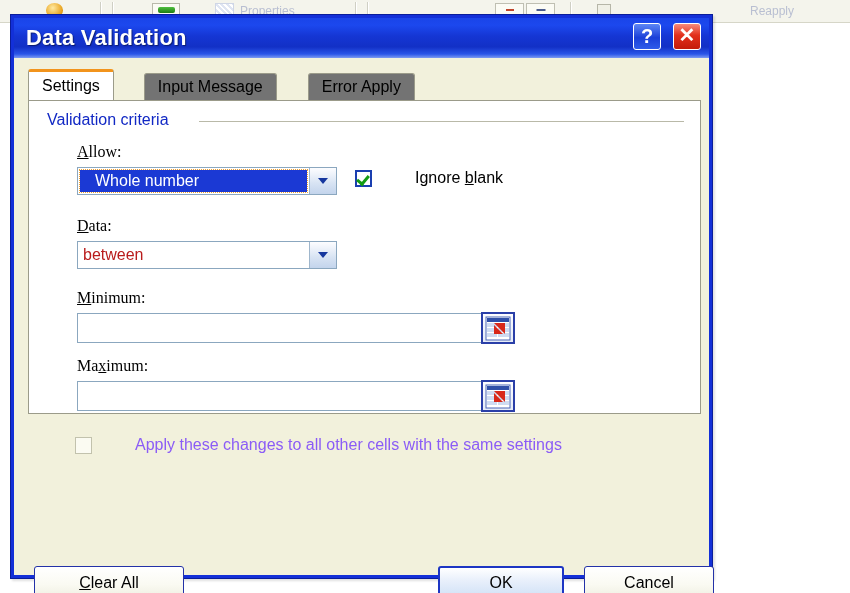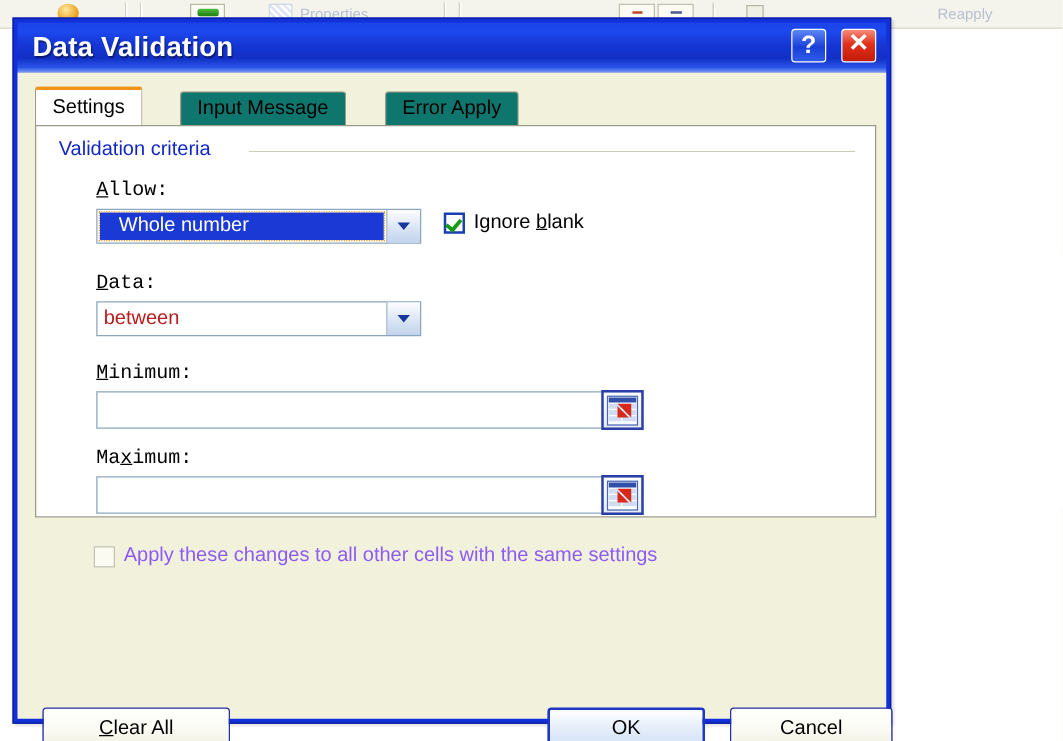--- a/index.html
+++ b/index.html
@@ -134,21 +134,21 @@
   }
   .tab {
     position: relative;
     height: 27px;
     padding: 0 13px;
     margin-right: 3px;
     box-sizing: border-box;
     display: flex; align-items: center;
     font-size: 16px;
     color: #000000;
-    background: #0f766e;
+    background: #737373;
     border: 1px solid #9b9b8a;
     border-bottom: none;
     border-radius: 3px 3px 0 0;
     cursor: default;
     font-family: "Liberation Sans", sans-serif;
   }
   .tab.active {
     height: 31px;
     background: #ffffff;
     border: 1px solid #9b9b8a;
@@ -178,21 +178,21 @@
   }
   #group-rule {
     position: absolute; left: 170px; top: 20px; right: 16px;
     height: 2px;
     background: linear-gradient(to bottom, #b9b9a8 0 1px, #ffffff 1px 2px);
   }
 
   .field-label {
     position: absolute;
     font-size: 16px; color: #000000;
-    font-family: Liberation Mono, monospace;
+    font-family: Liberation Serif, serif;
   }
   .field-label u { text-decoration: underline; }
 
   
   .combo {
     position: absolute;
     height: 28px;
     box-sizing: border-box;
     border: 1px solid #8ba7bf;
     background: #ffffff;
@@ -253,20 +253,21 @@
   }
   .picker svg { display: block; margin: 2px auto 0; }
 
   
   .cbrow {
     position: absolute;
     display: flex; align-items: center;
     font-size: 16px;
     cursor: default;
     font-family: "Liberation Sans", sans-serif;
+    gap: 36px;
   }
   .cbbox {
     width: 17px; height: 17px;
     box-sizing: border-box;
     border: 2px solid #1a3fb0;
     background: #ffffff;
     margin-right: 7px;
     position: relative;
     flex: 0 0 auto;
   }

